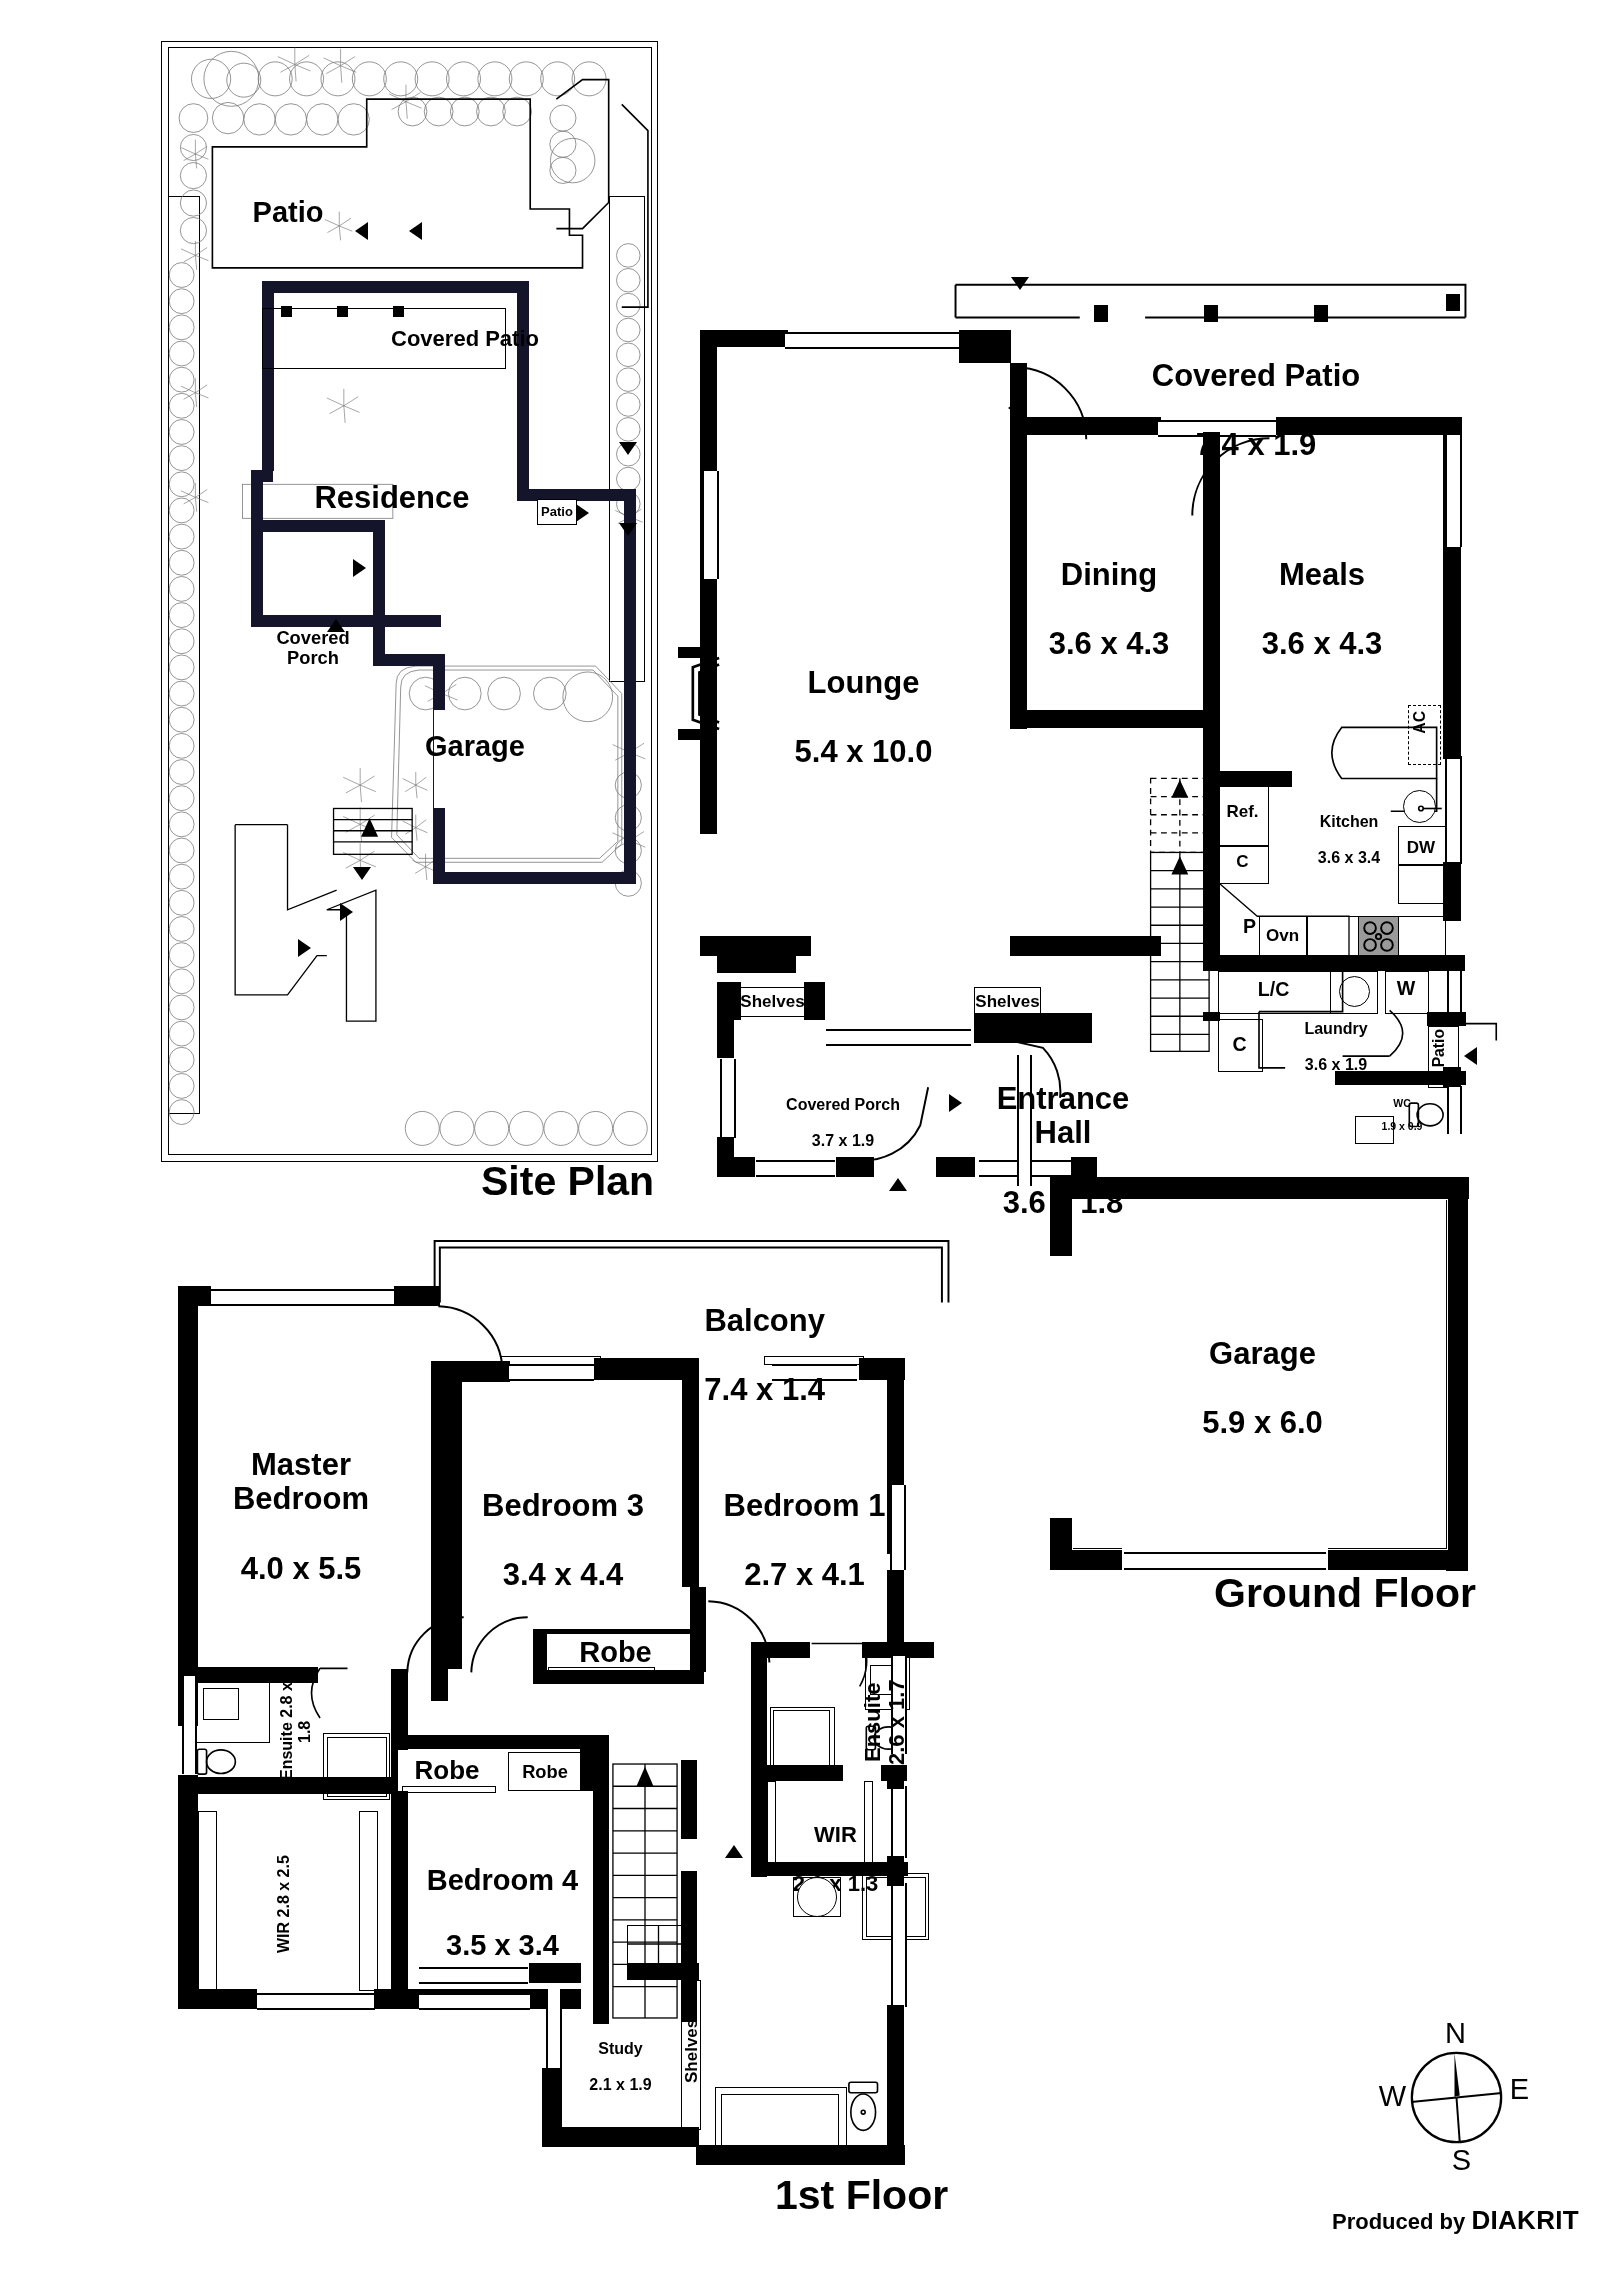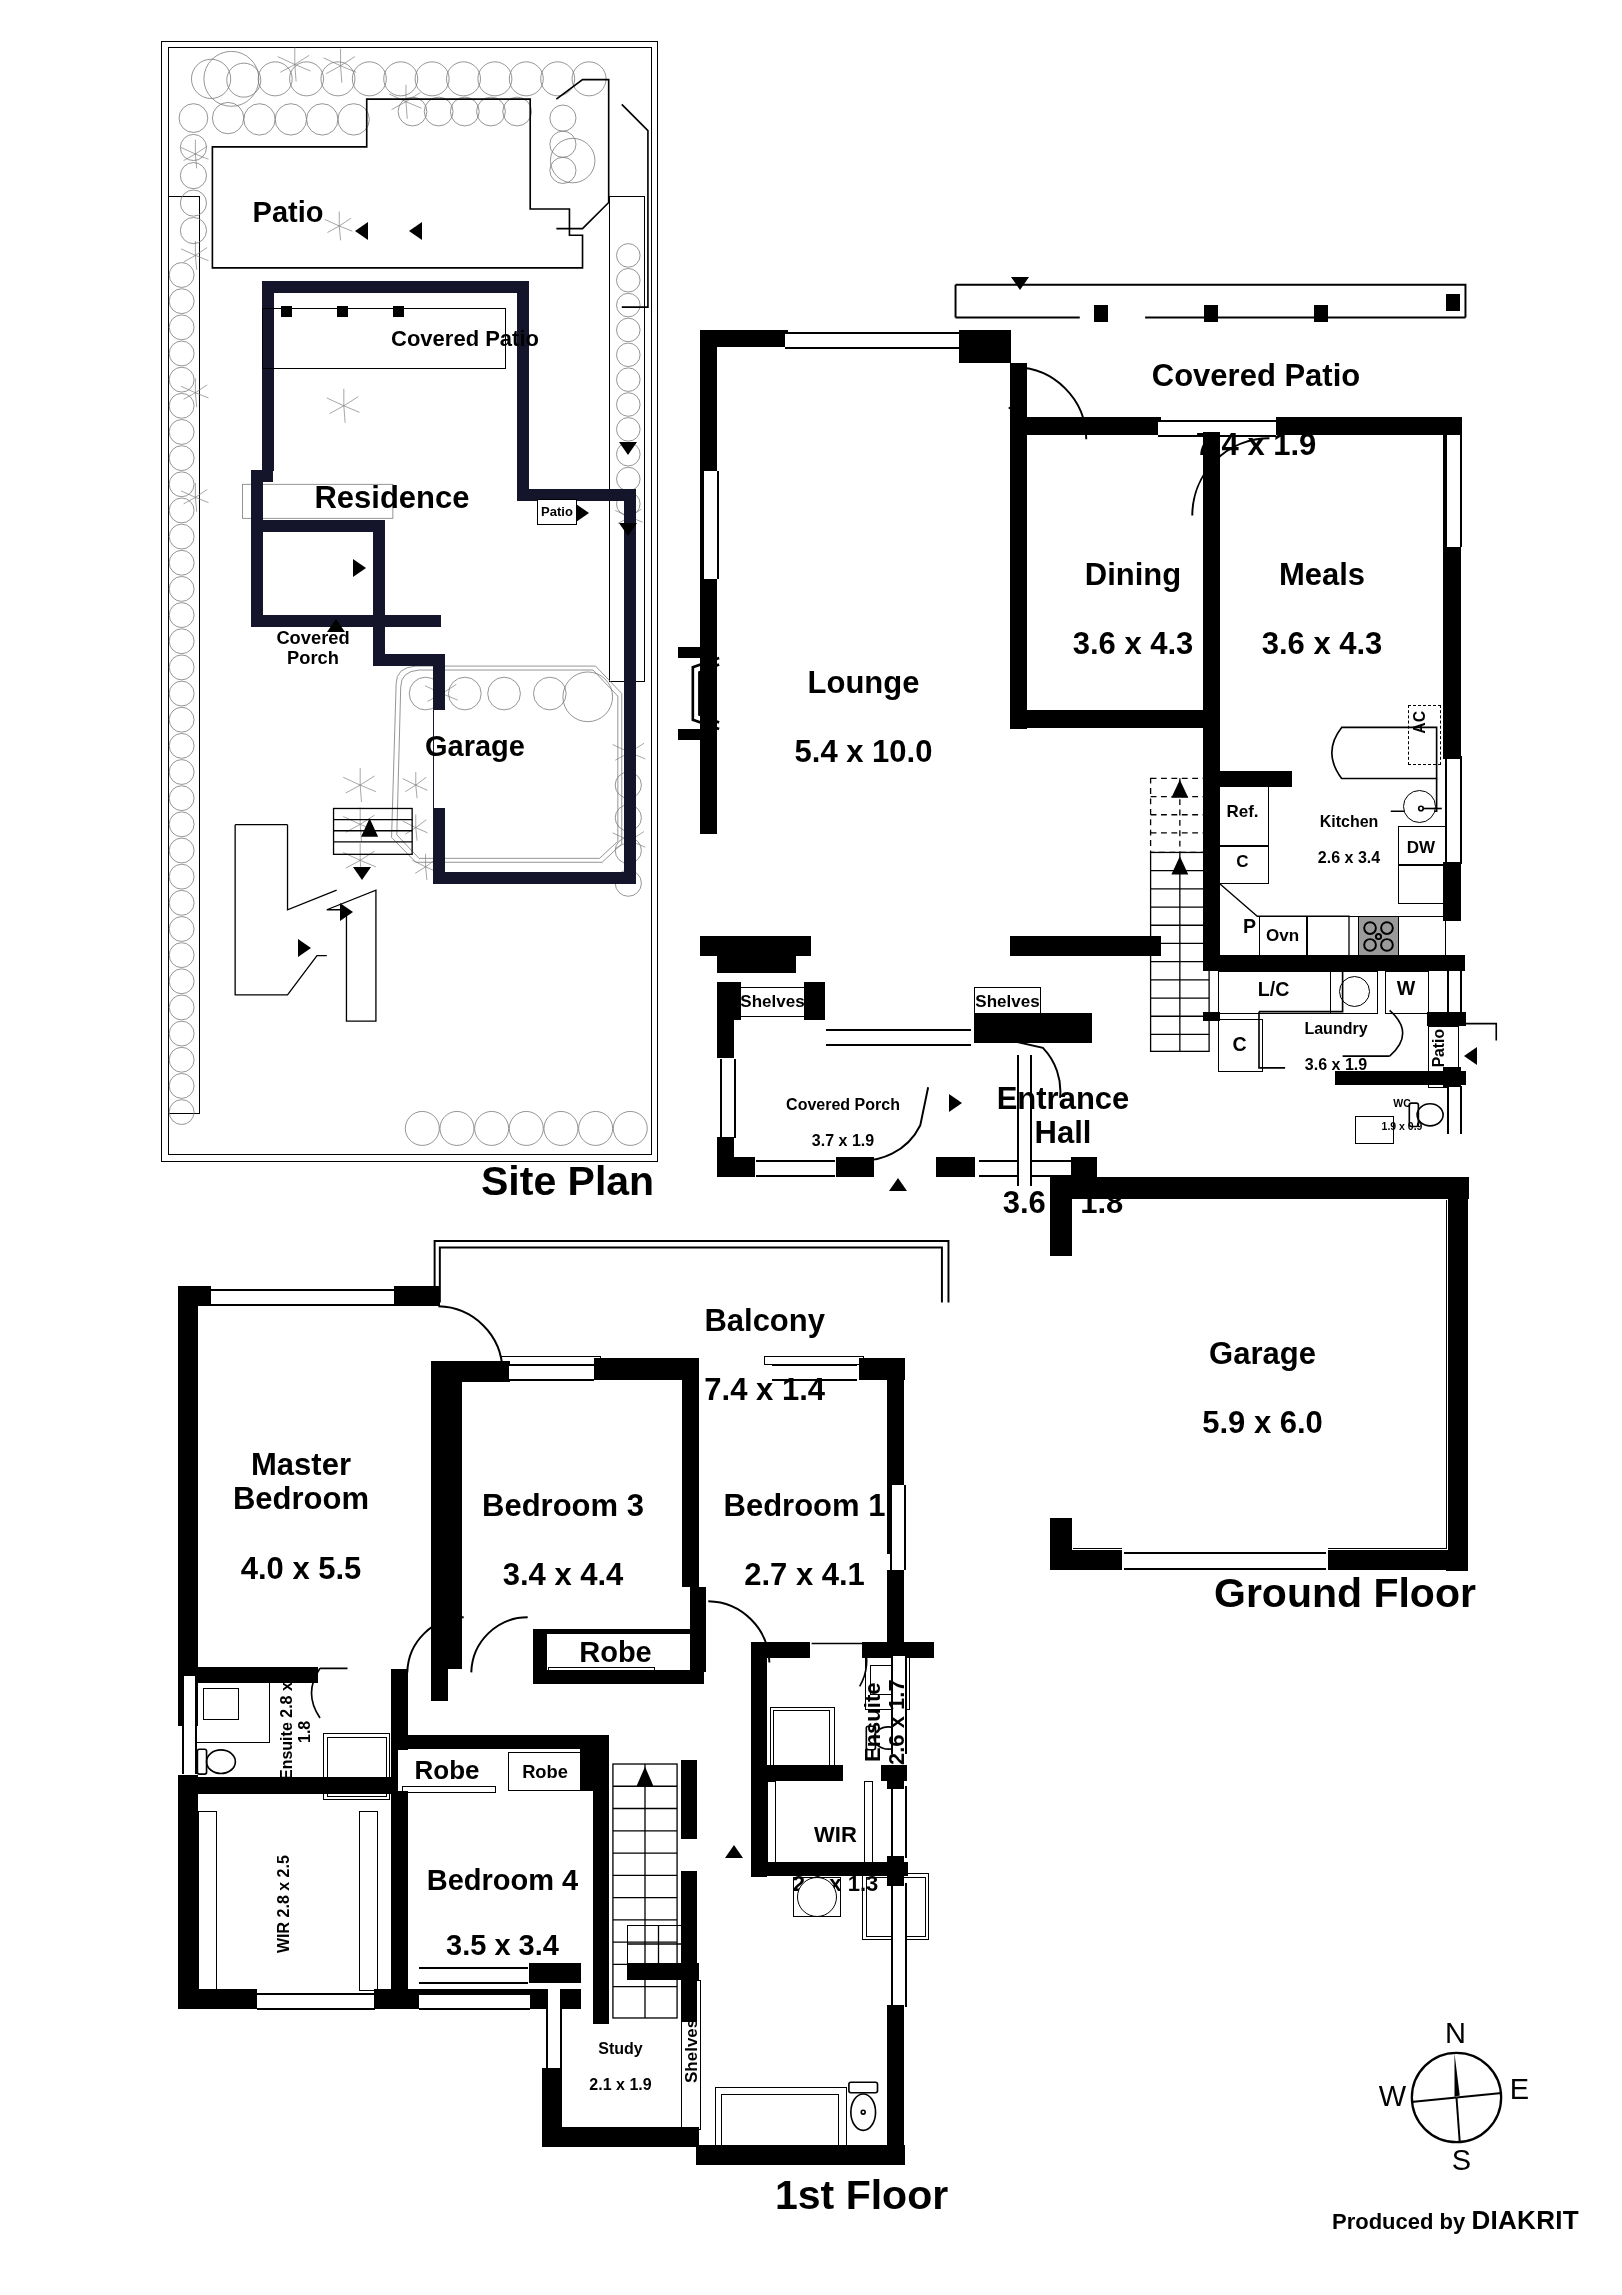--- a/index.html
+++ b/index.html
@@ -509,35 +509,35 @@
     <div class="wall" style="left:1446px;top:1177px;width:22px;height:394px;"></div>
     <div class="wall" style="left:1050px;top:1548px;width:72px;height:22px;"></div>
     <div class="wall" style="left:1328px;top:1548px;width:140px;height:22px;"></div>
     <div class="win" style="left:1124px;top:1552px;width:202px;height:14.4px;"></div>
     <div class="thin1" style="left:1072px;top:1199px;width:374px;height:349px;border-color:#fff;"></div>
 
     <div class="lbl t48" style="left:1073px;top:324px;width:366px;">
       <span>Covered Patio</span><br>
       <span>7.4 x 1.9</span>
     </div>
-    <div class="lbl t48" style="left:1011px;top:523px;width:196px;padding-left:24px;">
+    <div class="lbl t48" style="left:1011px;top:523px;width:196px;">
       <span>Dining</span><br>
       <span>3.6 x 4.3</span>
     </div>
     <div class="lbl t48" style="left:1224px;top:523px;width:196px;">
       <span>Meals</span><br>
       <span>3.6 x 4.3</span>
     </div>
     <div class="lbl t48" style="left:726px;top:631px;width:275px;">
       <span>Lounge</span><br>
       <span>5.4 x 10.0</span>
     </div>
     <div class="lbl t40" style="left:1264px;top:795px;width:170px;">
       <span>Kitchen</span><br>
-      <span>2.6 x 3.4</span>
+      <span>3.6 x 3.4</span>
     </div>
     <div class="lbl t48" style="left:955px;top:1047px;width:216px;">
       <span>Entrance
 Hall</span><br>
       <span>3.6 x 1.8</span>
     </div>
     <div class="lbl t40" style="left:732px;top:1078px;width:222px;">
       <span>Covered Porch</span><br>
       <span>3.7 x 1.9</span>
     </div>

